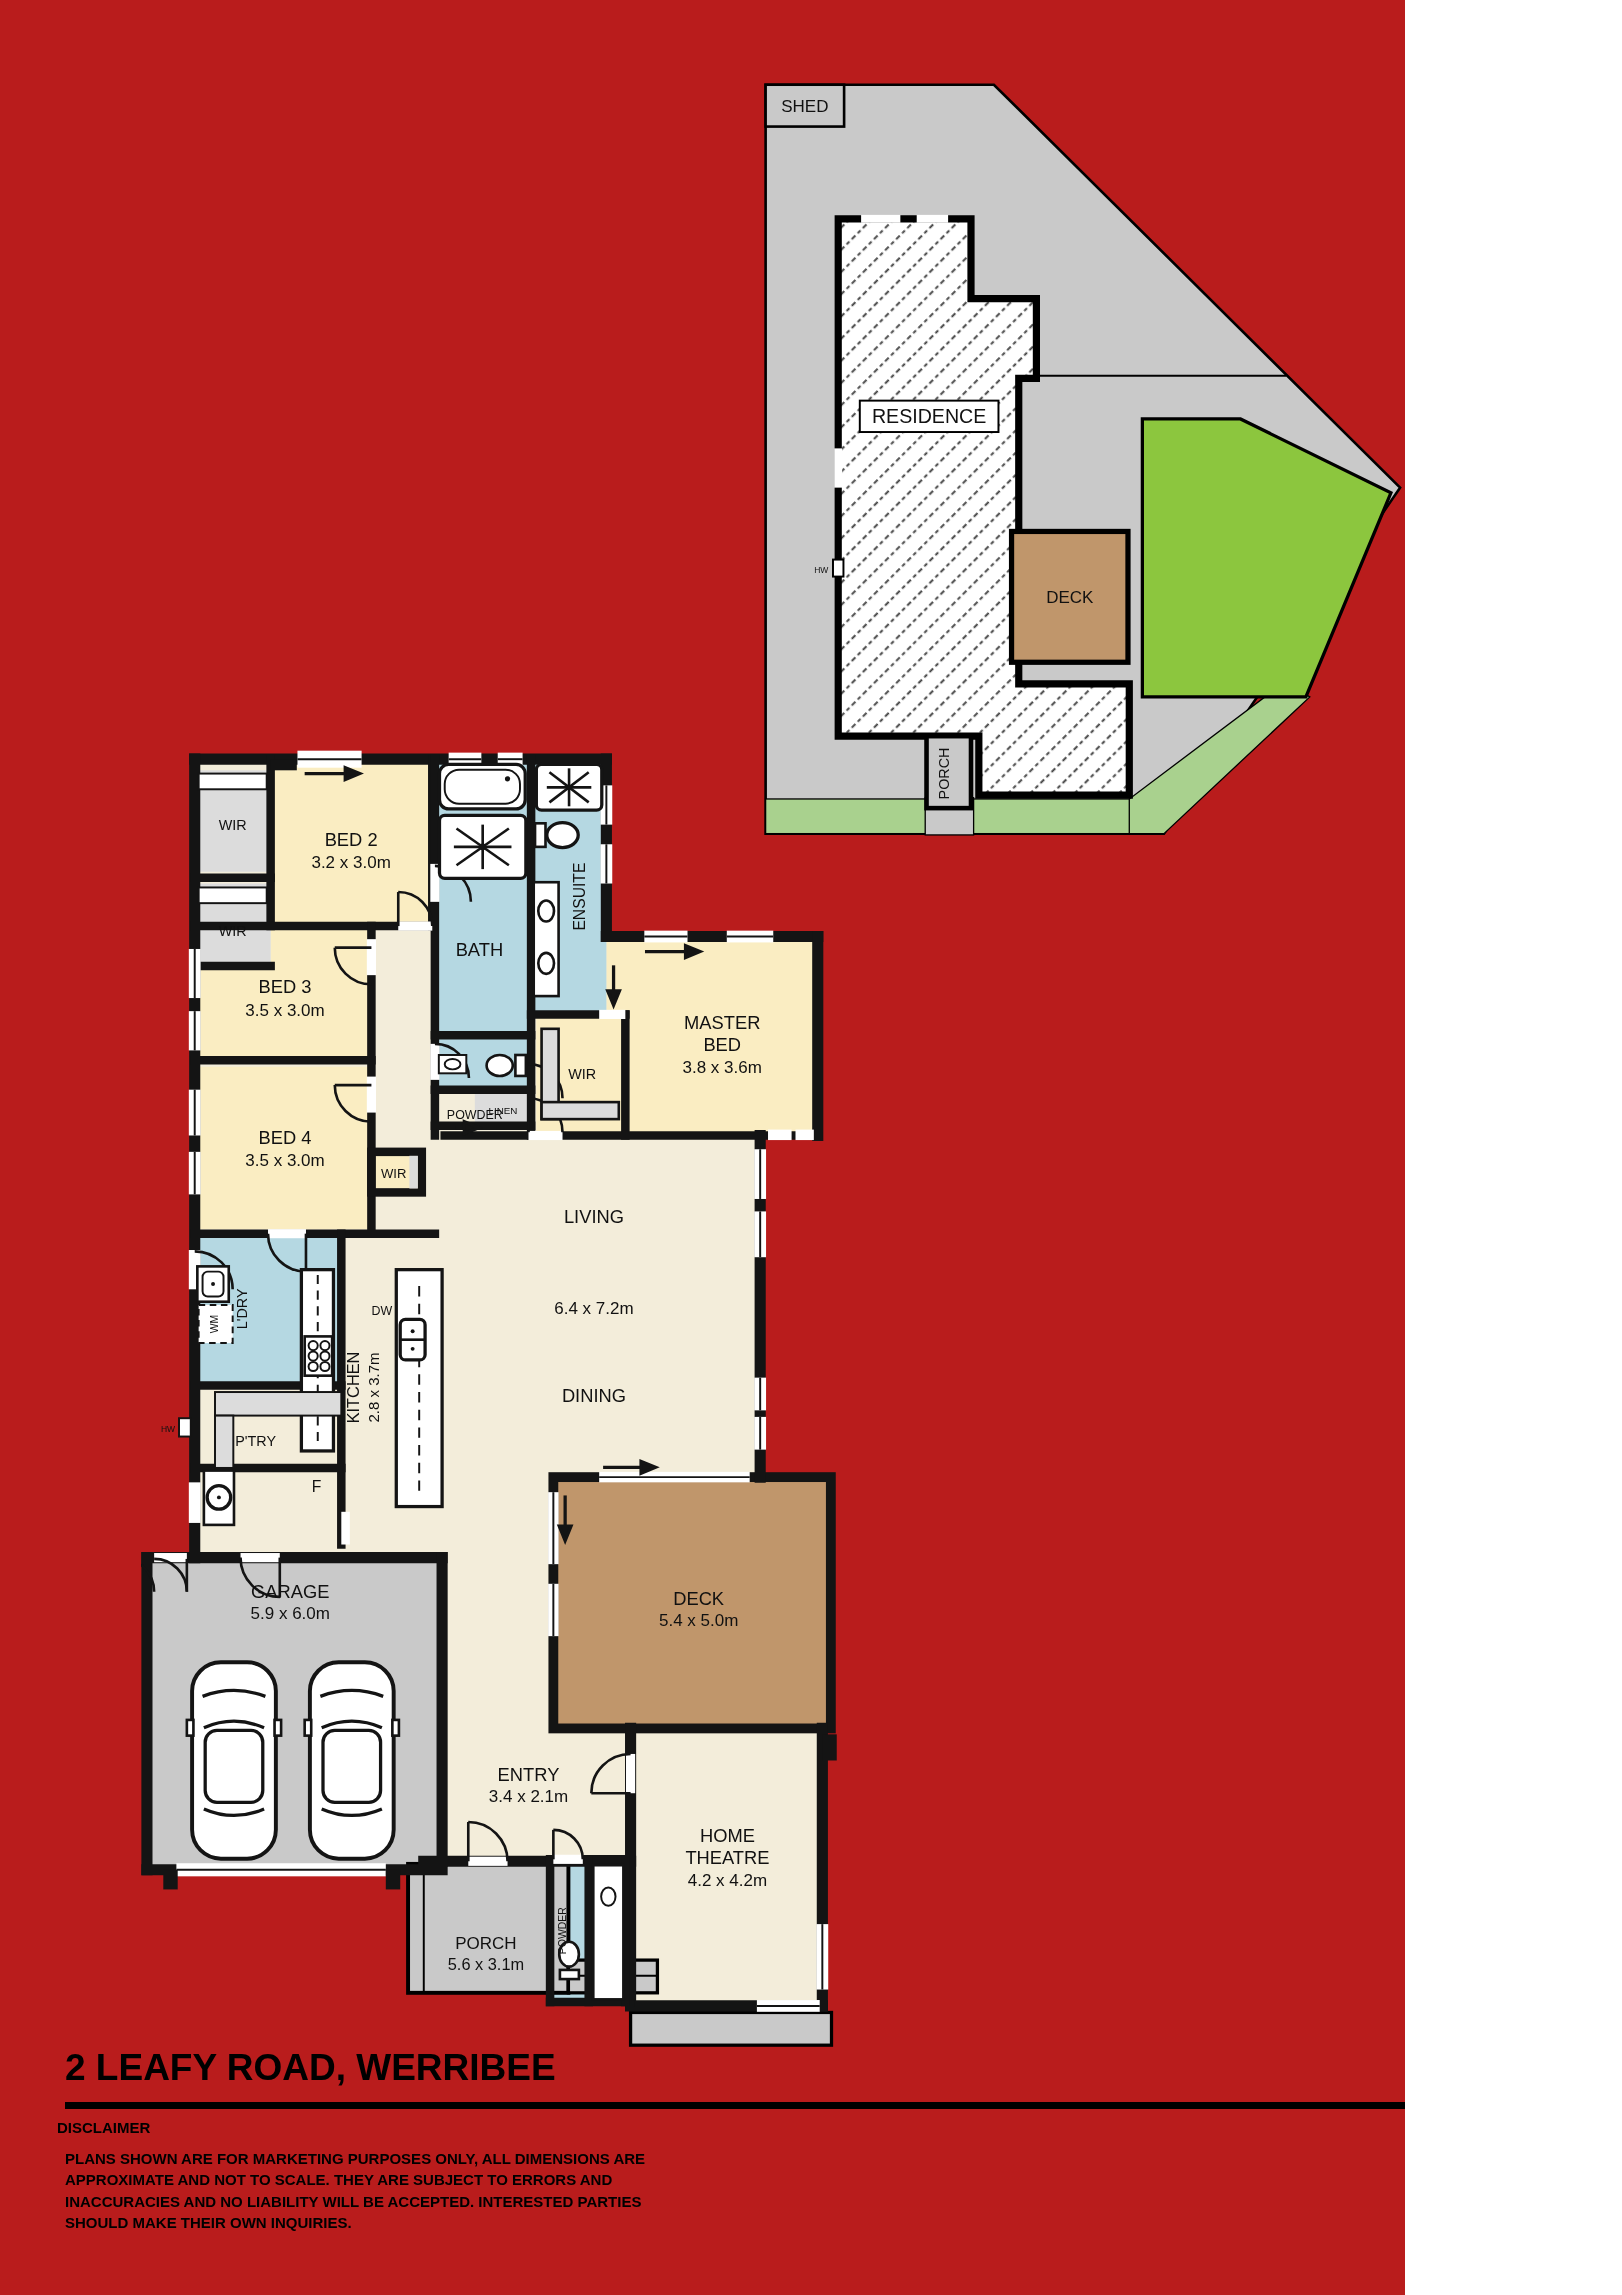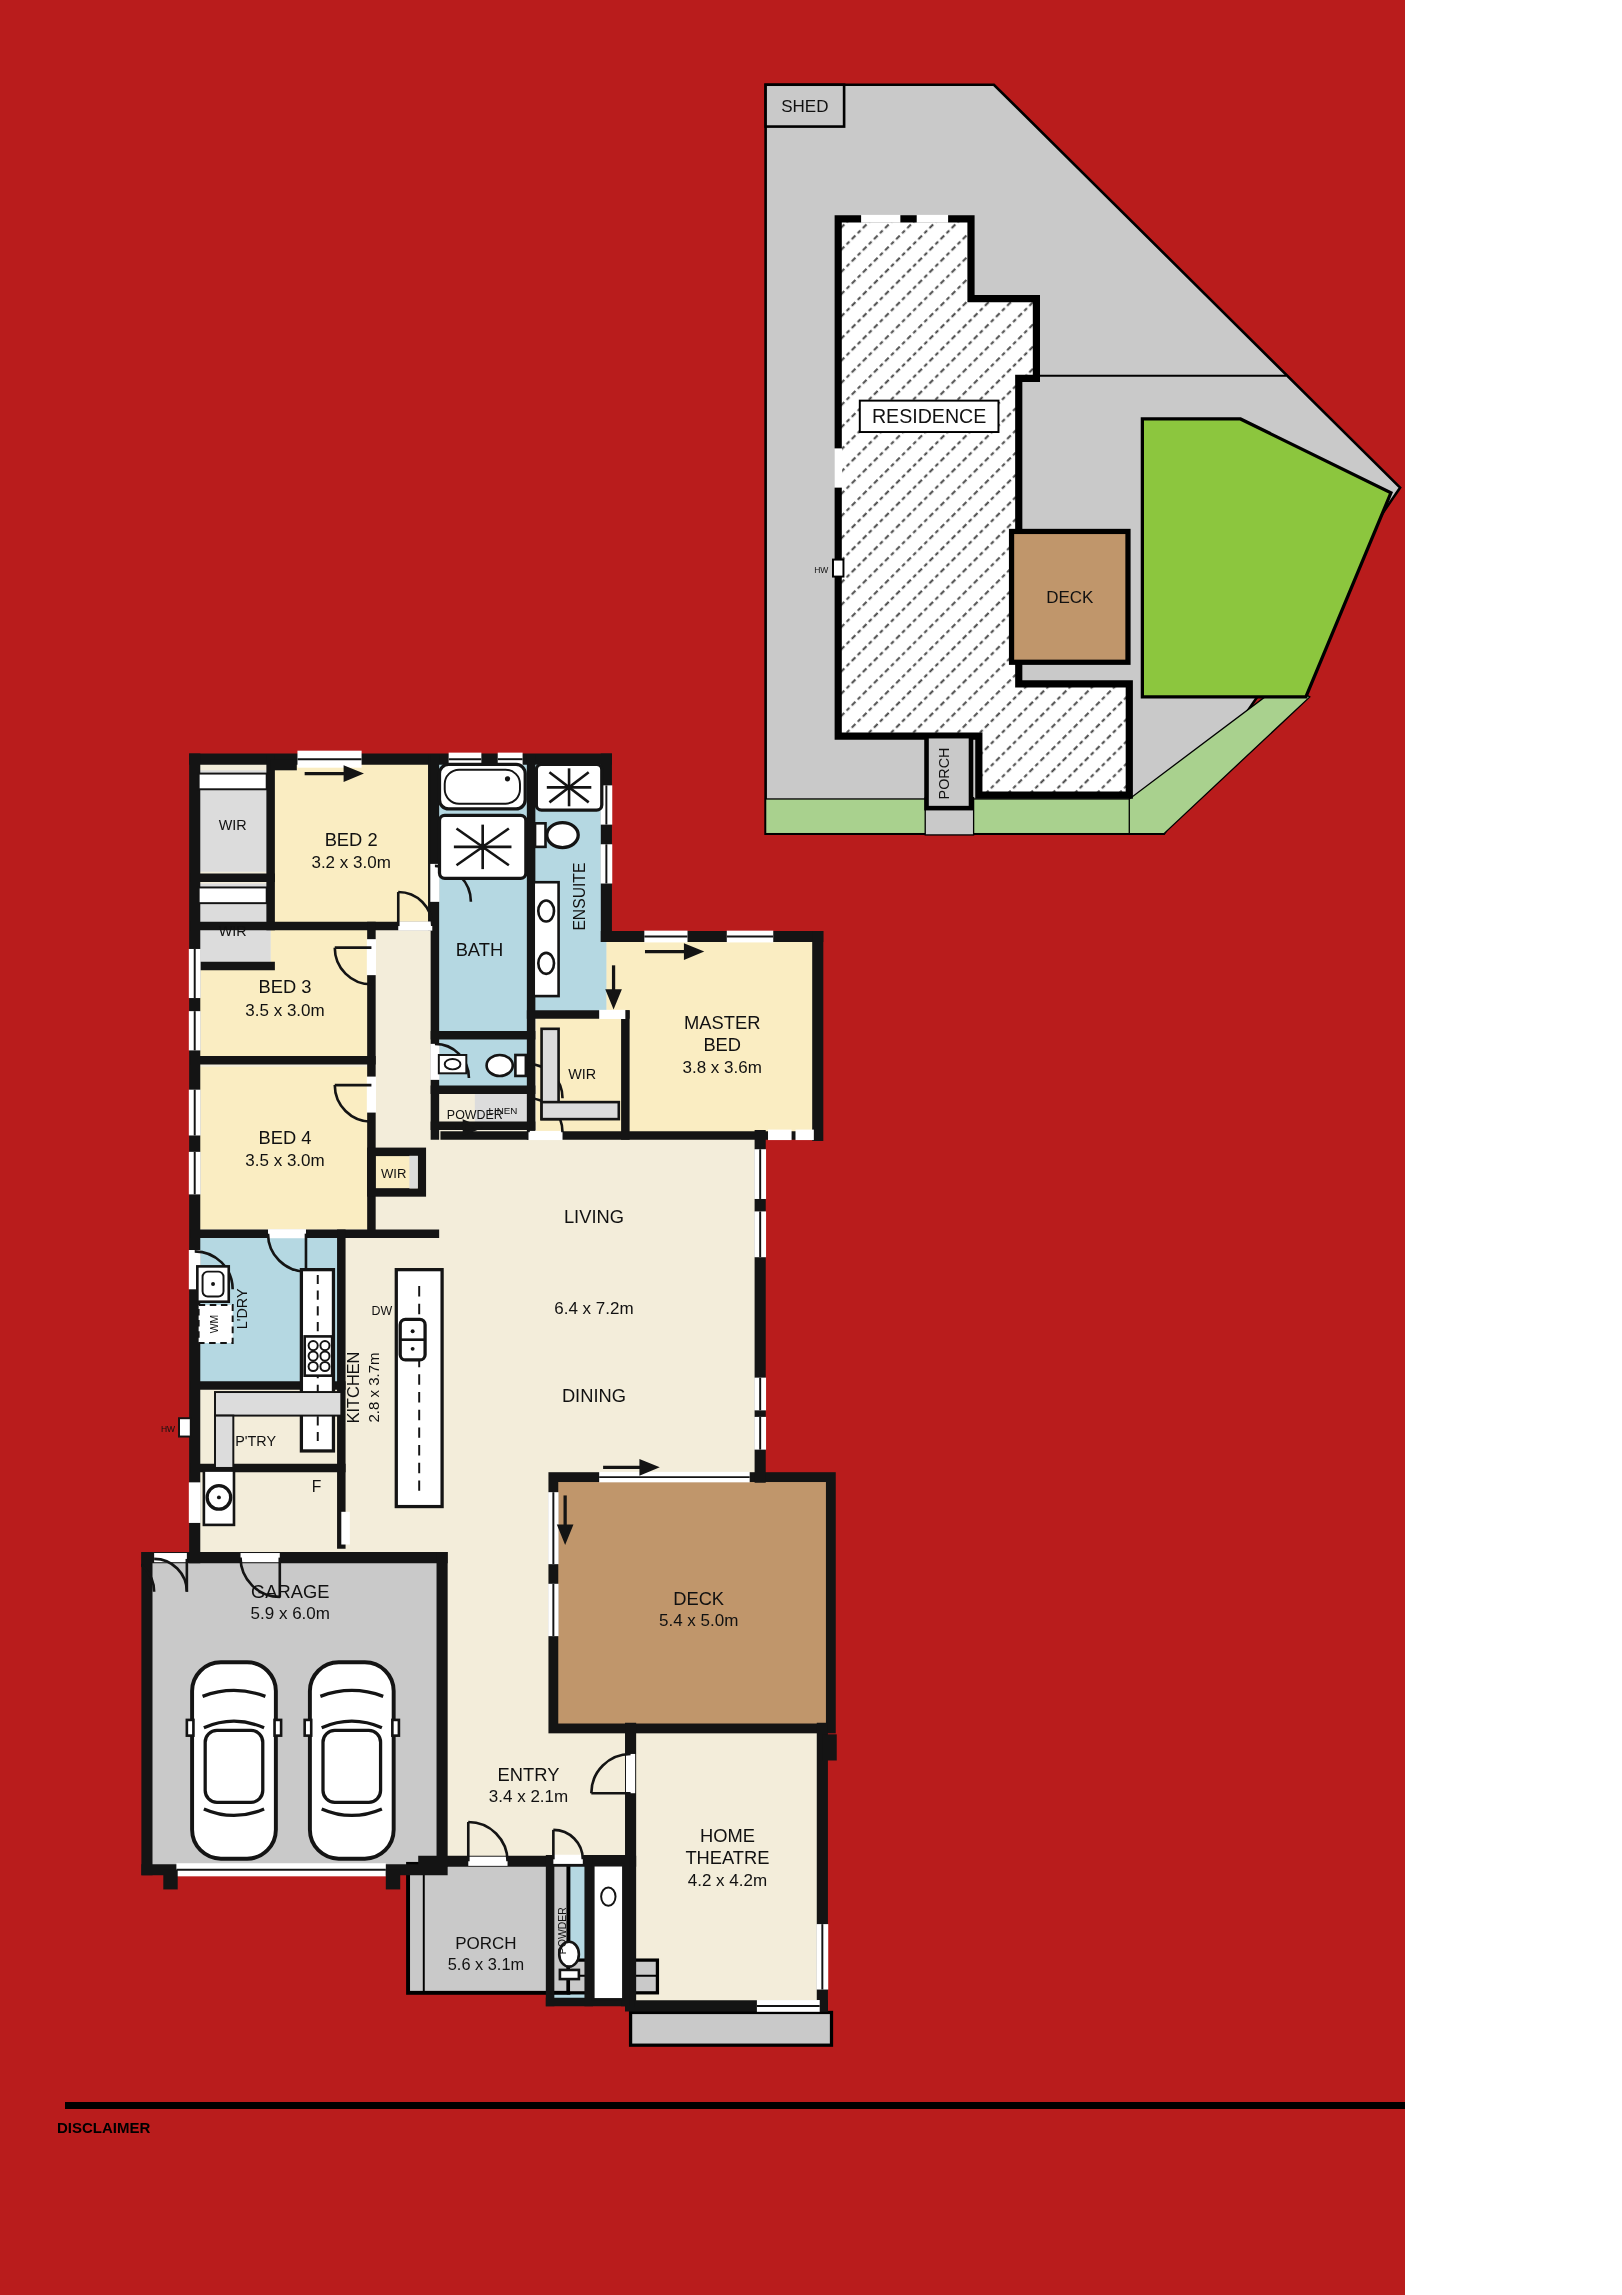--- a/index.html
+++ b/index.html
@@ -423,17 +423,19 @@
     </g>
 
     <text x="678" y="250" font-size="24" text-anchor="middle" transform="rotate(-90 678 250)">ENSUITE</text>
     <text x="162" y="880" font-size="22" text-anchor="middle" transform="rotate(-90 162 880)">L'DRY</text>
     <text x="117" y="903" font-size="16" text-anchor="middle" transform="rotate(-90 117 903)">WM</text>
     <text x="333" y="1000" font-size="25" text-anchor="middle" transform="rotate(-90 333 1000)">KITCHEN</text>
     <text x="363" y="1000" font-size="23" text-anchor="middle" transform="rotate(-90 363 1000)">2.8 x 3.7m</text>
     <text x="650" y="1830" font-size="16" text-anchor="middle" transform="rotate(-90 650 1830)">POWDER</text>
   </svg>
 
+  <div class="abs" id="title">2 LEAFY ROAD, WERRIBEE</div>
   <div class="abs" id="rule"></div>
   <div class="abs" id="disc-h">DISCLAIMER</div>
+  <div class="abs" id="disc-b">PLANS SHOWN ARE FOR MARKETING PURPOSES ONLY, ALL DIMENSIONS ARE APPROXIMATE AND NOT TO SCALE. THEY ARE SUBJECT  TO ERRORS AND INACCURACIES AND NO LIABILITY WILL BE ACCEPTED. INTERESTED PARTIES SHOULD MAKE THEIR OWN INQUIRIES.</div>
 
 </div>
 
 
 </body></html>

